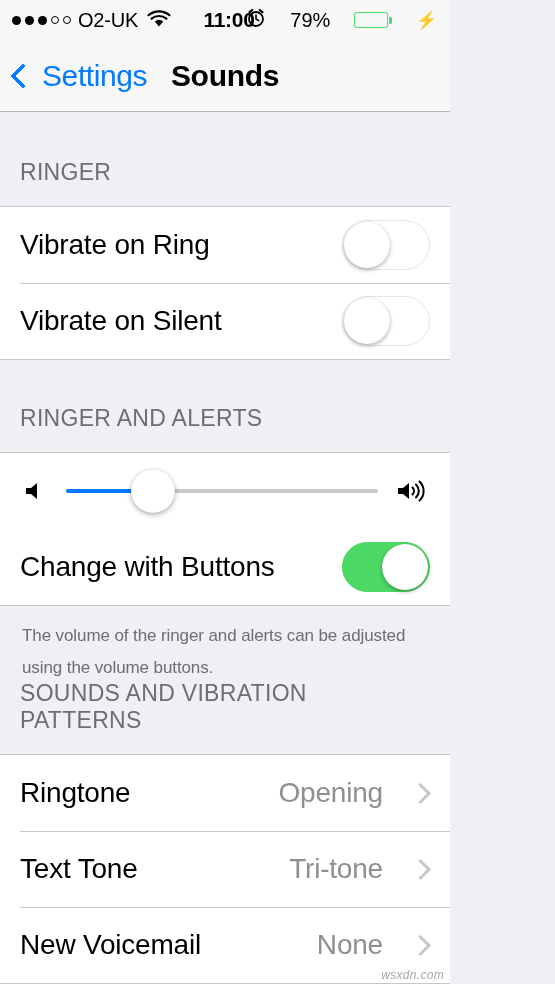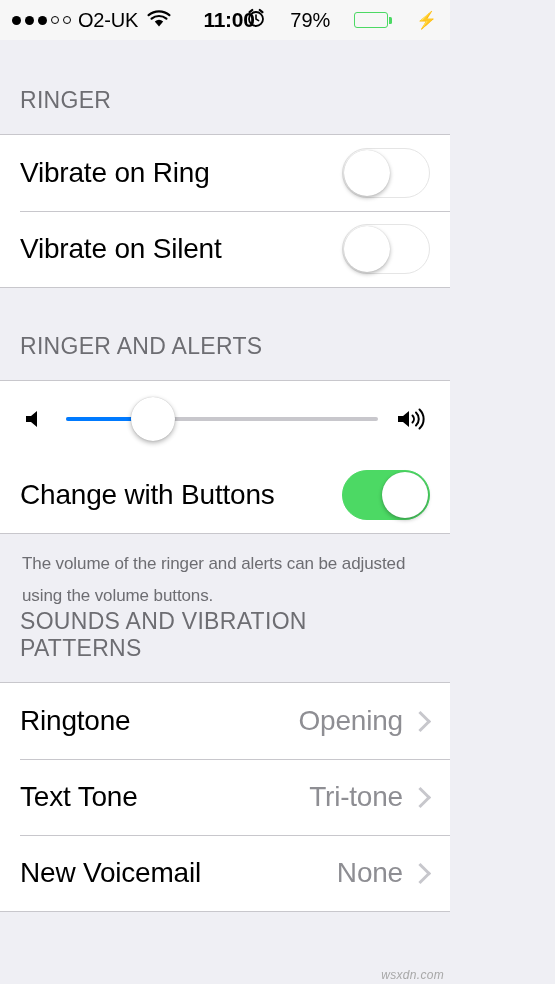--- a/index.html
+++ b/index.html
@@ -191,21 +191,21 @@
   }
   .row-label {
     font-size: 28px;
     color: #000;
     letter-spacing: -0.2px;
   }
   .row-right {
     margin-left: auto;
     display: flex;
     align-items: center;
-    gap: 10px;
+    gap: 30px;
   }
   .row-value {
     font-size: 28px;
     color: #8e8e93;
     letter-spacing: -0.2px;
   }
   .chevron-right {
     display: inline-block;
     width: 12px;
     height: 12px;
@@ -343,20 +343,27 @@
       </span>
       <span>79%</span>
       <span class="battery">
         <span class="battery-body"><span class="battery-fill" style="width:79%"></span></span>
         <span class="battery-cap"></span>
       </span>
       <span class="bolt">⚡</span>
     </div>
   </div>
 
+  <div class="nav-bar">
+    <div class="nav-back">
+      <span class="chevron-left"></span>
+      <span>Settings</span>
+    </div>
+    <div class="nav-title">Sounds</div>
+  </div>
 
   <div class="gap" style="height:44px"></div>
   <div class="section-header" style="height:30px">RINGER</div>
   <div class="gap" style="height:20px"></div>
 
   <div class="group">
     <div class="row">
       <span class="row-label">Vibrate on Ring</span>
       <div class="row-right">
         <div class="switch">

